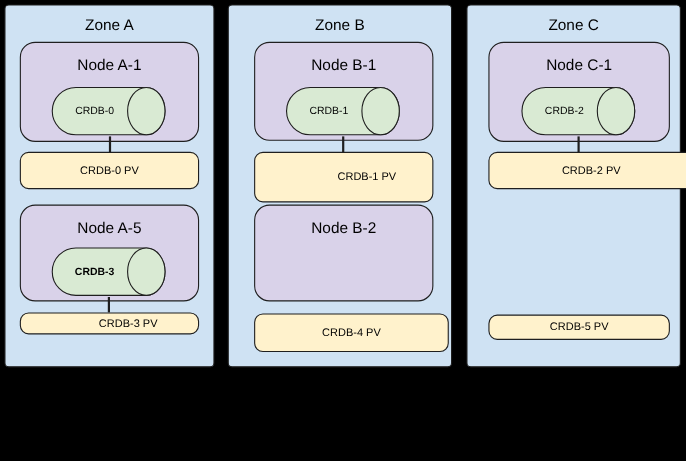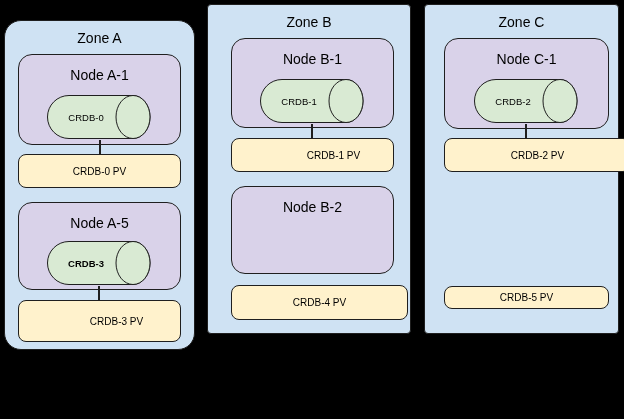--- a/index.html
+++ b/index.html
@@ -73,21 +73,21 @@
     border-radius:8px;
     display:flex;align-items:center;justify-content:center;
     font-size:10px;
   }
 </style>
 </head>
 <body>
 
 <div class="canvas">
 
-  <div class="zone" style="left:4px;top:20px;width:191px;height:330px;border-radius:17px;">
+  <div class="zone" style="left:4px;top:4px;width:191px;height:330px;">
     <div class="zone-label">Zone A</div>
 
     <div class="node" style="left:13px;top:33px;width:163px;height:91px;">
       <div class="node-label">Node A-1</div>
     </div>
     <div class="cyl" style="left:41px;top:73px;">
       <svg width="106" height="46" viewBox="0 0 106 46">
         <path d="M23 1.5 H87 A17 21.5 0 0 1 87 44.5 H23 A21.5 21.5 0 0 1 23 1.5 Z"></path>
         <ellipse cx="87" cy="23" rx="17" ry="21.5"></ellipse>
       </svg>
@@ -102,40 +102,40 @@
       <div class="node-label">Node A-5</div>
     </div>
     <div class="cyl" style="left:41px;top:219px;font-weight:bold;">
       <svg width="106" height="46" viewBox="0 0 106 46">
         <path d="M23 1.5 H87 A17 21.5 0 0 1 87 44.5 H23 A21.5 21.5 0 0 1 23 1.5 Z"></path>
         <ellipse cx="87" cy="23" rx="17" ry="21.5"></ellipse>
       </svg>
       <span class="cyl-label">CRDB-3</span>
     </div>
     <div class="connector" style="left:93px;top:265px;height:14px;"></div>
-    <div class="pv" style="left:13px;top:279px;width:163px;height:42px;padding-left:34px;">
+    <div class="pv" style="left:13px;top:279px;width:163px;height:20px;padding-left:34px;">
       <span>CRDB-3 PV</span>
     </div>
   </div>
 
   <div class="zone" style="left:207px;top:4px;width:204px;height:330px;">
     <div class="zone-label">Zone B</div>
 
     <div class="node" style="left:23px;top:33px;width:163px;height:90px;">
       <div class="node-label">Node B-1</div>
     </div>
     <div class="cyl" style="left:51px;top:73px;">
       <svg width="106" height="46" viewBox="0 0 106 46">
         <path d="M23 1.5 H87 A17 21.5 0 0 1 87 44.5 H23 A21.5 21.5 0 0 1 23 1.5 Z"></path>
         <ellipse cx="87" cy="23" rx="17" ry="21.5"></ellipse>
       </svg>
       <span class="cyl-label">CRDB-1</span>
     </div>
     <div class="connector" style="left:103px;top:119px;height:15px;"></div>
-    <div class="pv" style="left:23px;top:133px;width:163px;height:34px;padding-left:42px;">
+    <div class="pv" style="left:23px;top:133px;width:163px;height:46px;padding-left:42px;">
       <span>CRDB-1 PV</span>
     </div>
 
     <div class="node" style="left:23px;top:181px;width:163px;height:88px;">
       <div class="node-label">Node B-2</div>
     </div>
     <div class="pv" style="left:23px;top:280px;width:177px;height:35px;">
       <span>CRDB-4 PV</span>
     </div>
   </div>

